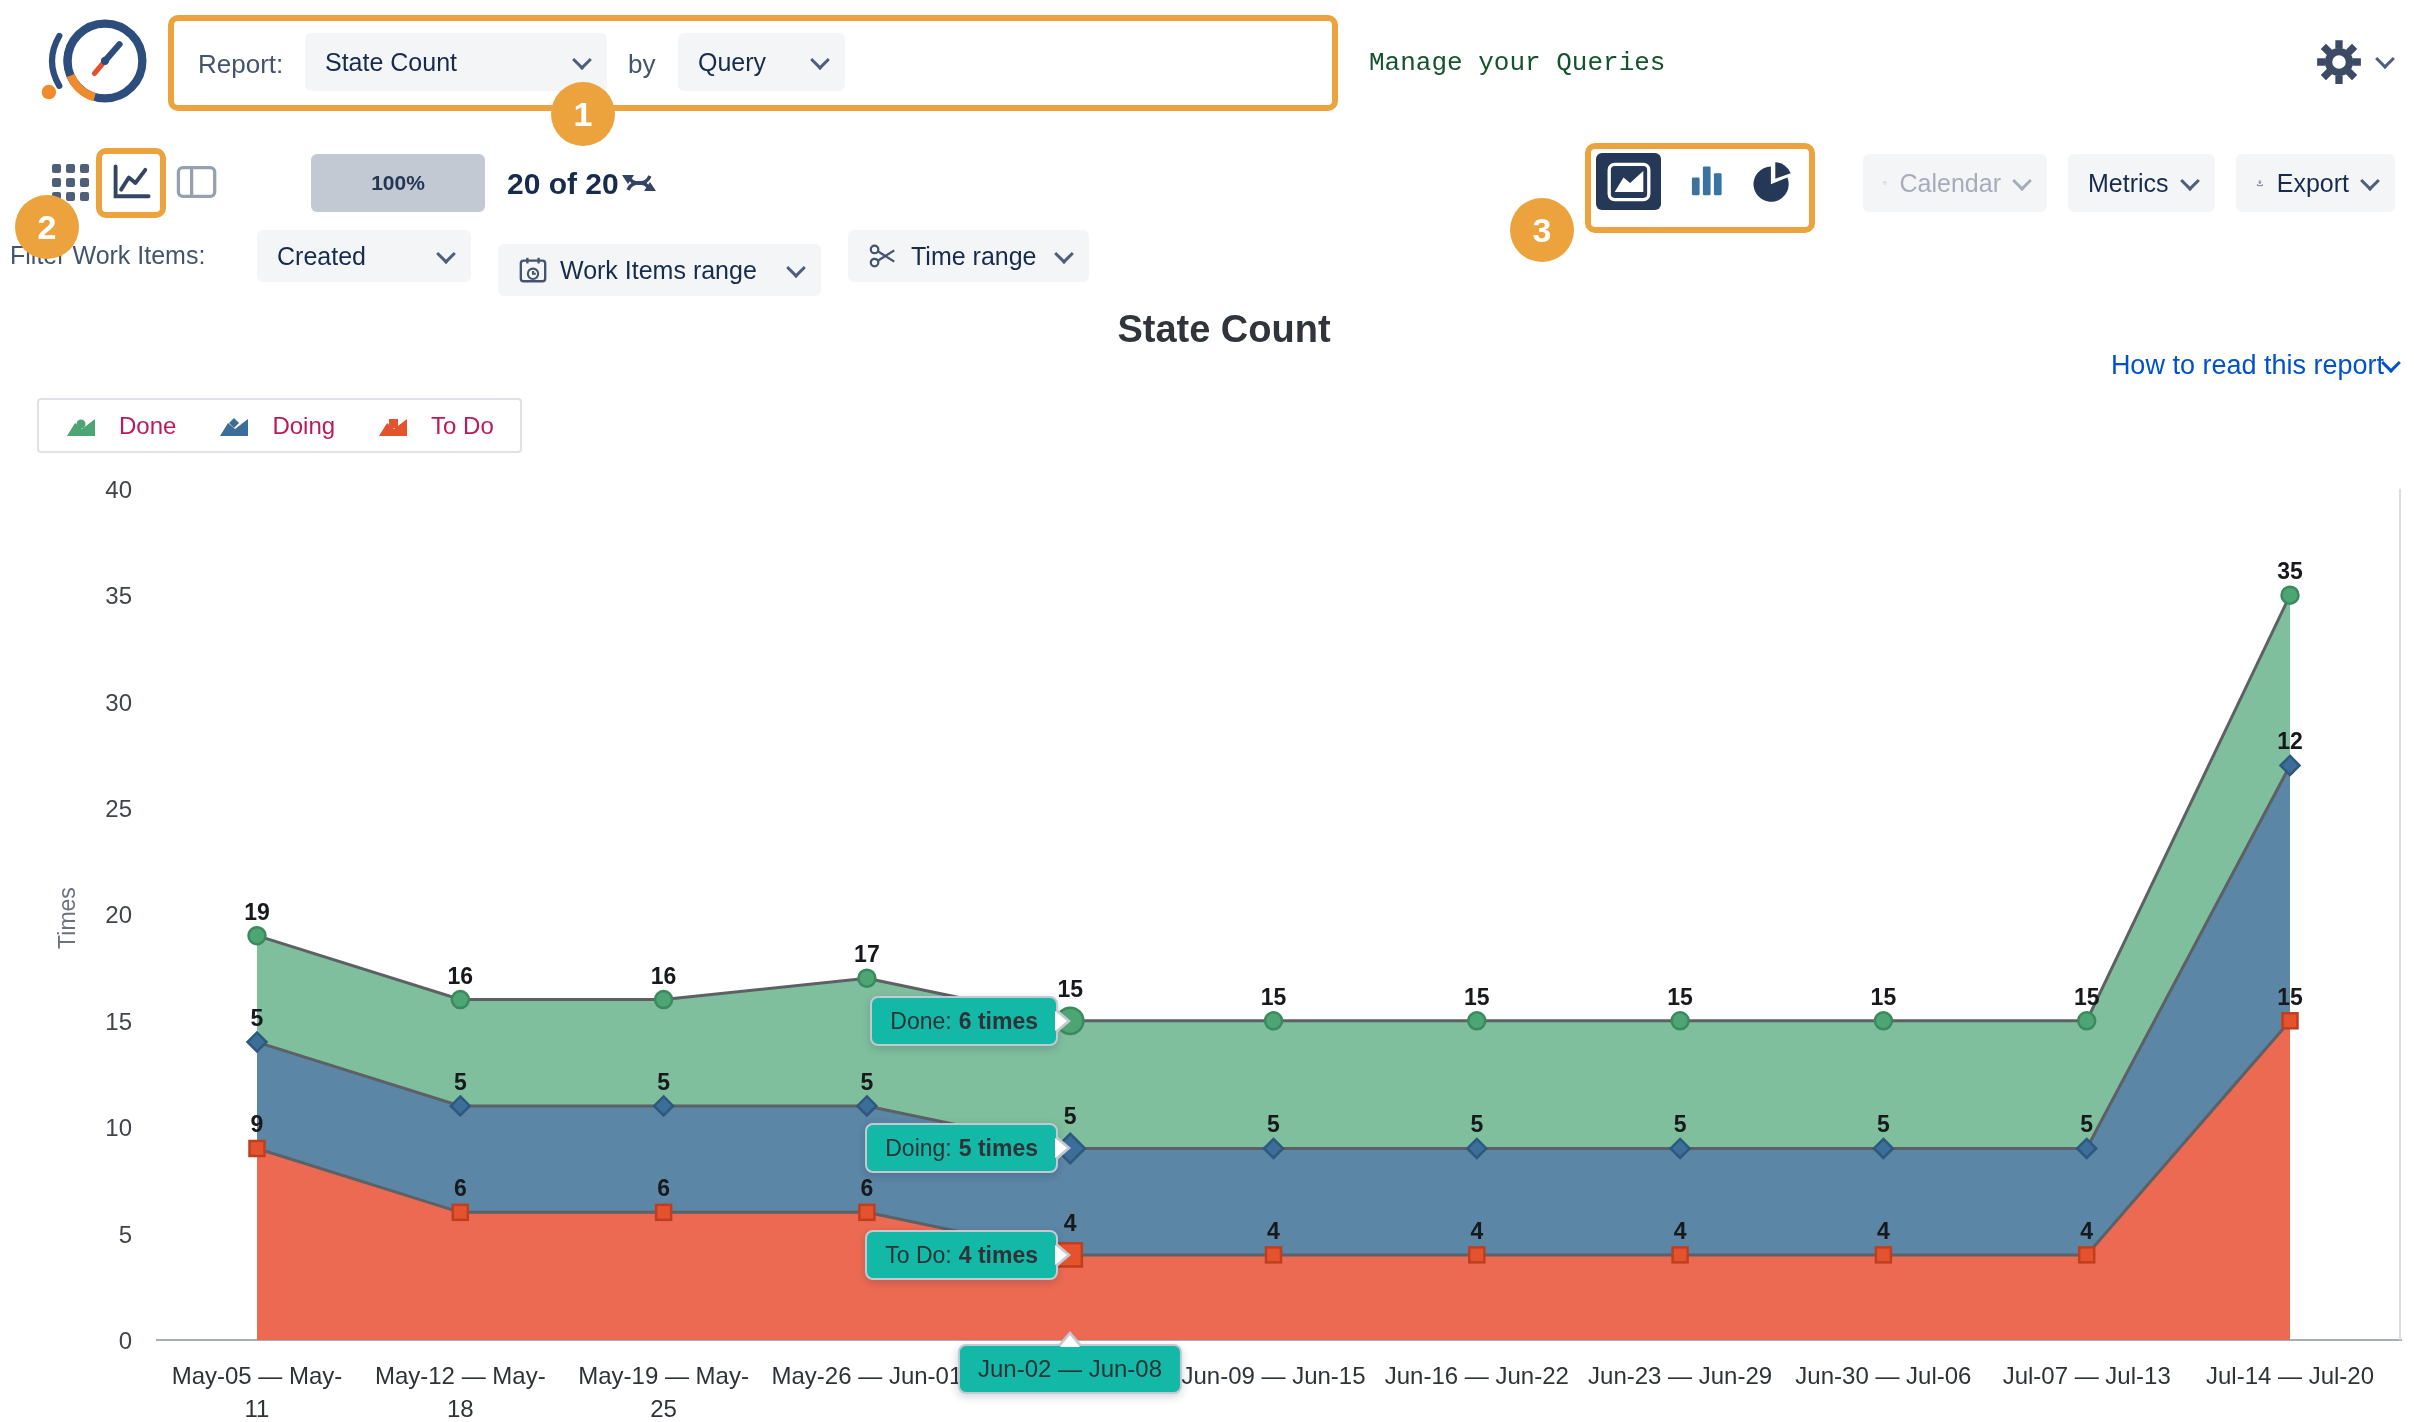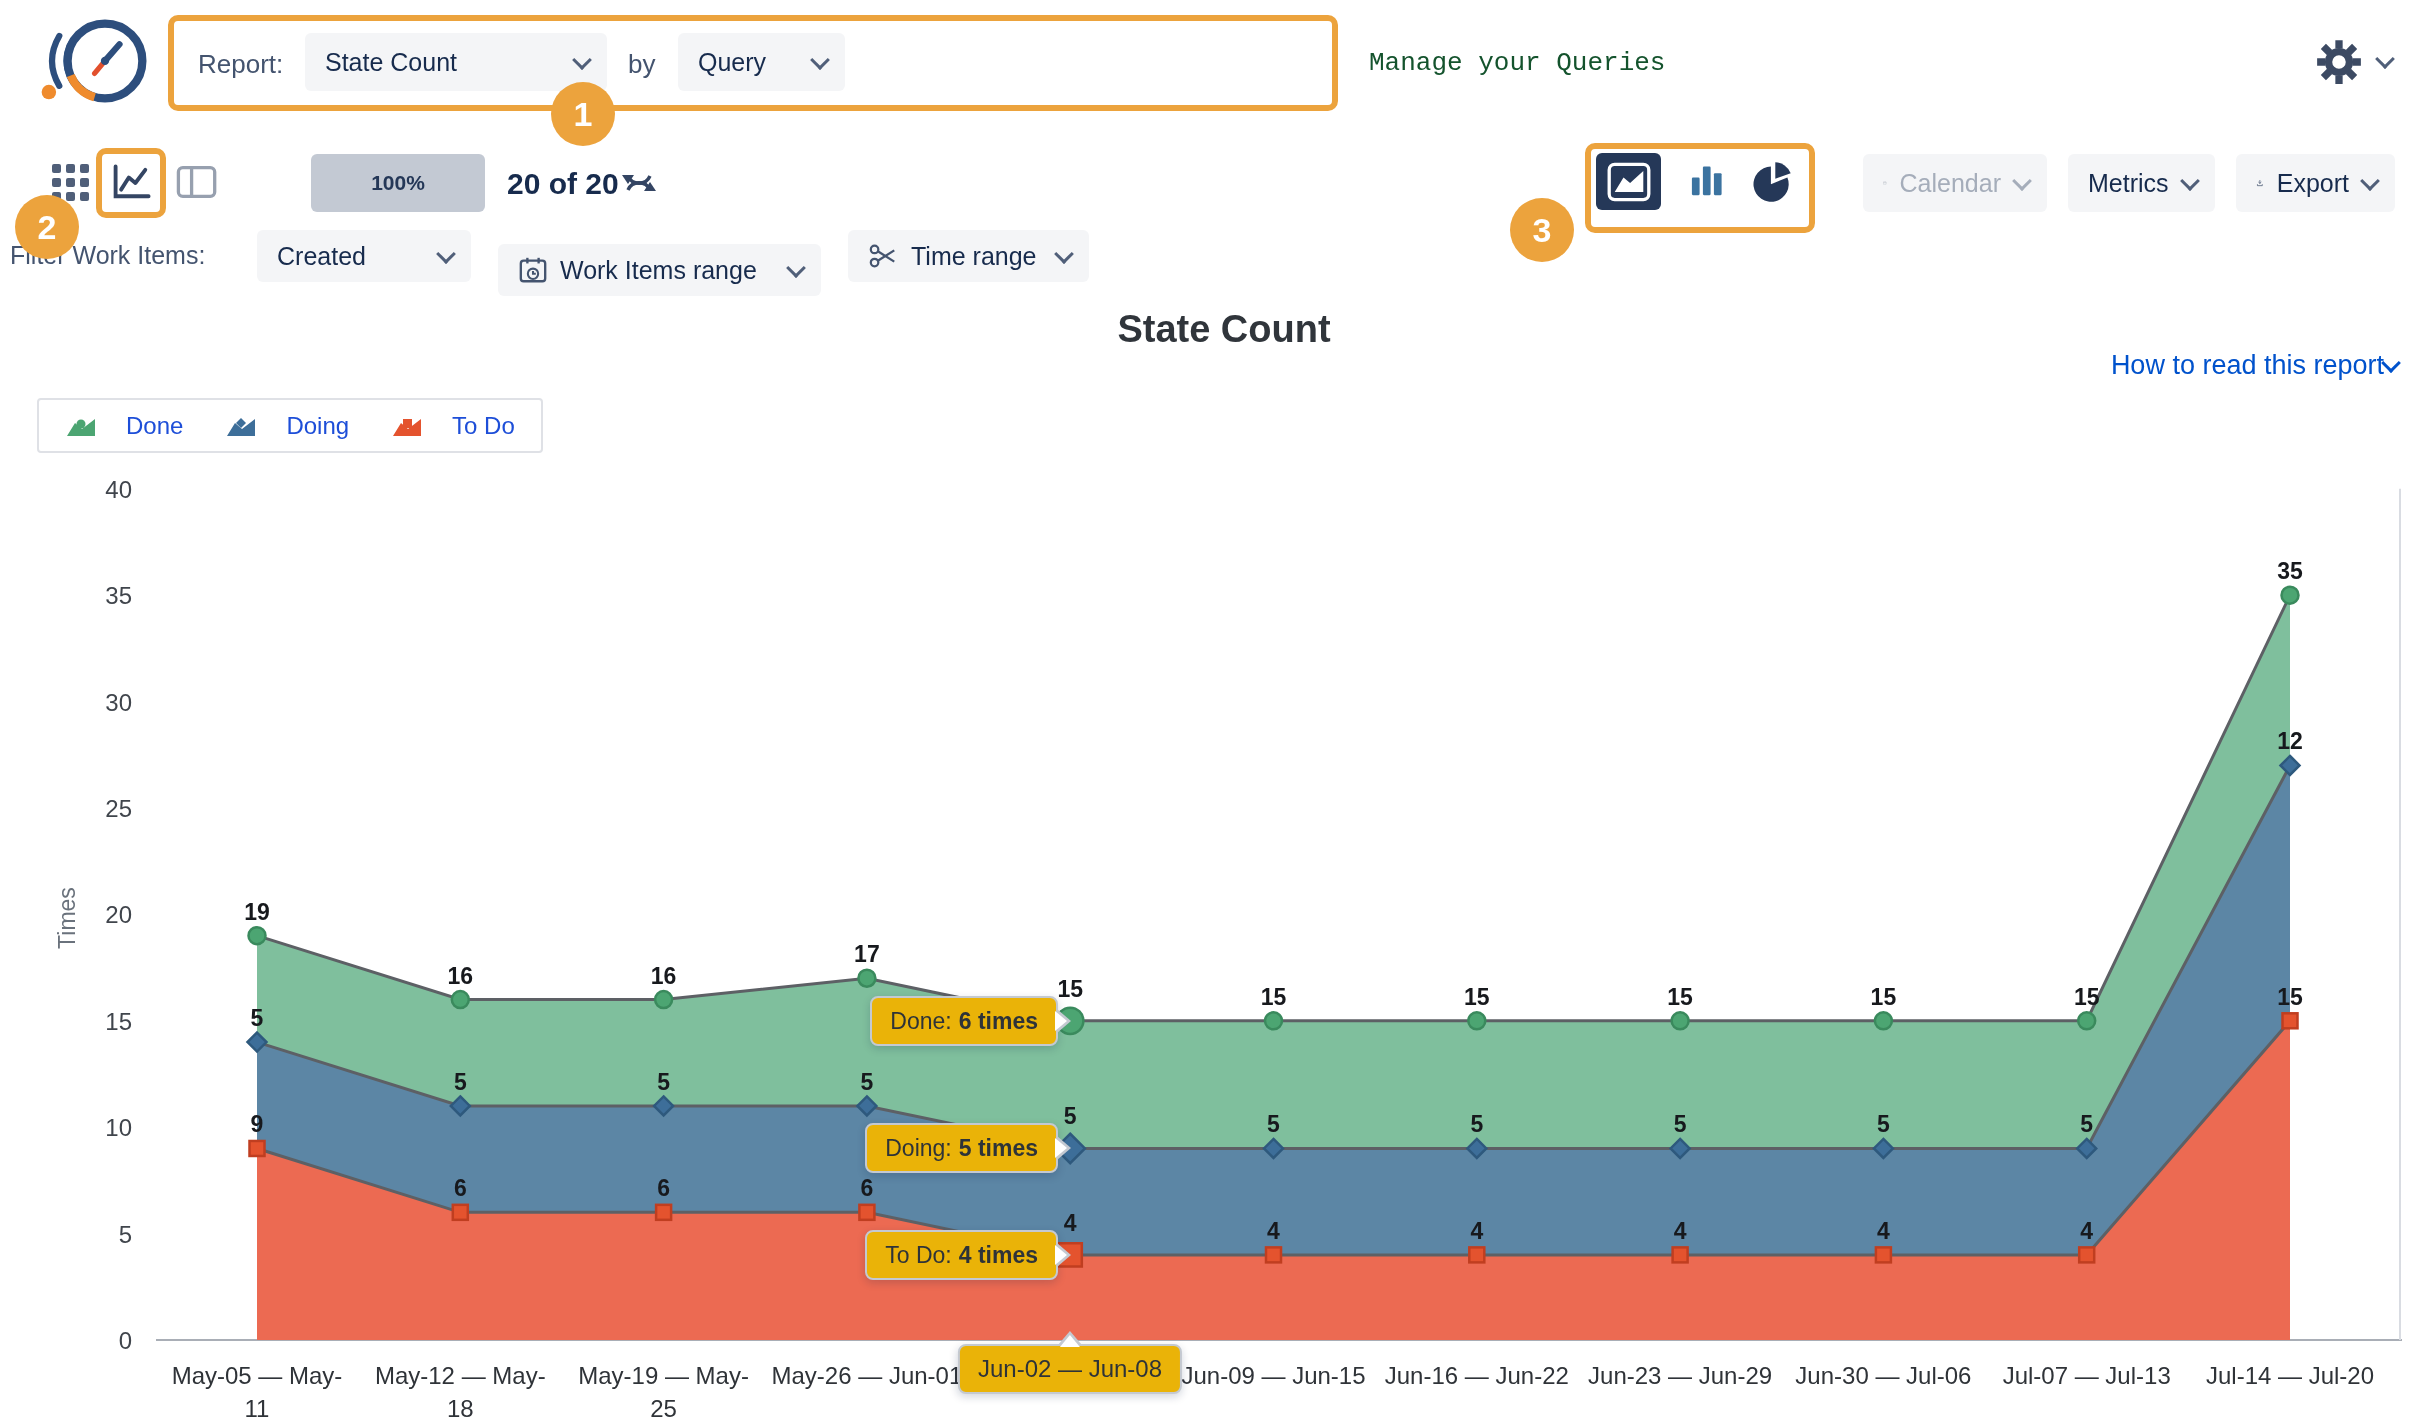--- a/index.html
+++ b/index.html
@@ -18,29 +18,29 @@
   .icon-btn{position:absolute;display:flex;align-items:center;justify-content:center;
       background:none;border:none;padding:0;cursor:pointer;}
   .badge{position:absolute;width:64px;height:64px;border-radius:50%;background:#ECA33D;color:#fff;
       font-weight:bold;font-size:34px;display:flex;align-items:center;justify-content:center;z-index:9;}
   .hlbox{position:absolute;border:6px solid #ECA33D;border-radius:10px;z-index:8;pointer-events:none;box-sizing:border-box;}
   .zoom-btn{position:absolute;background:#C3C9D3;border:none;border-radius:6px;font-weight:bold;
       font-size:21px;color:#243757;display:flex;align-items:center;justify-content:center;cursor:pointer;}
   .count{position:absolute;font-size:30px;font-weight:bold;color:#172B4D;}
   .legend{position:absolute;display:flex;align-items:center;gap:42px;padding:0 26px;height:55px;
       background:#fff;border:2px solid #DFE1E6;border-radius:4px;box-sizing:border-box;}
-  .leg-item{display:flex;align-items:center;gap:29px;font-size:24px;color:#1d4ed8;cursor:pointer;}
+  .leg-item{display:flex;align-items:center;gap:22px;font-size:24px;color:#be185d;cursor:pointer;}
   .leg-glyph{width:32px;height:24px;}
   .chart-title{position:absolute;font-size:38px;font-weight:bold;color:#30353B;transform:translateX(-50%);}
   .howto{position:absolute;display:flex;align-items:center;font-size:27px;color:#0052CC;cursor:pointer;}
   .howto .chev-b{width:11px;height:11px;border-right:3px solid #0052CC;border-bottom:3px solid #0052CC;
       transform:rotate(45deg);margin-top:-6px;}
   .chev-inline{display:inline-block;width:11px;height:11px;border-right:3px solid #505F79;
       border-bottom:3px solid #505F79;transform:rotate(45deg);margin-top:-6px;}
-  .tip{position:absolute;background:#eab308;border:2px solid #C4C9D1;border-radius:8px;display:flex;
+  .tip{position:absolute;background:#14b8a6;border:2px solid #C4C9D1;border-radius:8px;display:flex;
       align-items:center;font-size:23px;color:#2E3338;padding:0 18px;height:50px;
       box-shadow:0 3px 8px rgba(9,30,66,.18);z-index:7;white-space:nowrap;box-sizing:border-box;}
   .tip b{margin-left:7px;}
   .arrow-r::before{content:"";position:absolute;right:-15px;top:50%;margin-top:-12px;
       border:12px solid transparent;border-right:0;border-left:14px solid #C4C9D1;}
   .arrow-r::after{content:"";position:absolute;right:-11px;top:50%;margin-top:-10px;
       border:10px solid transparent;border-right:0;border-left:12px solid #fff;}
   .arrow-up::before{content:"";position:absolute;top:-15px;left:50%;margin-left:-12px;
       border:12px solid transparent;border-top:0;border-bottom:14px solid #C4C9D1;}
   .arrow-up::after{content:"";position:absolute;top:-11px;left:50%;margin-left:-10px;

